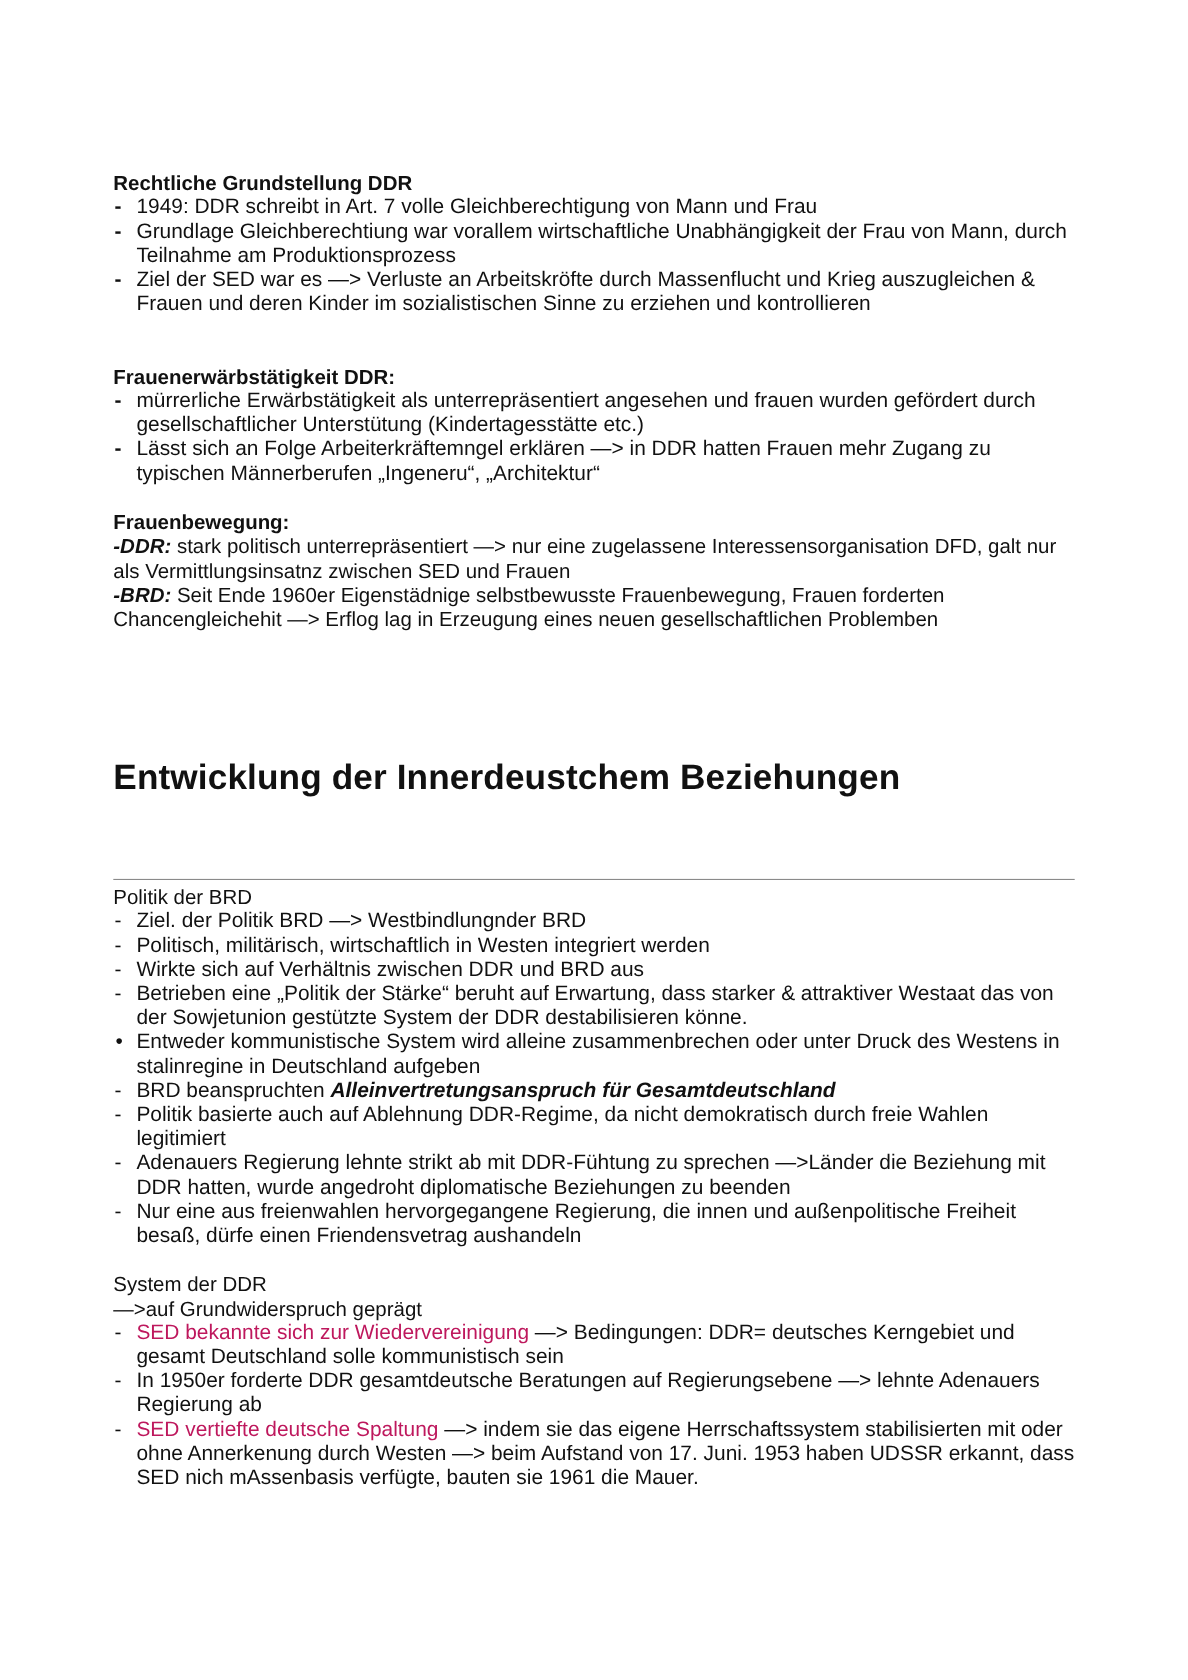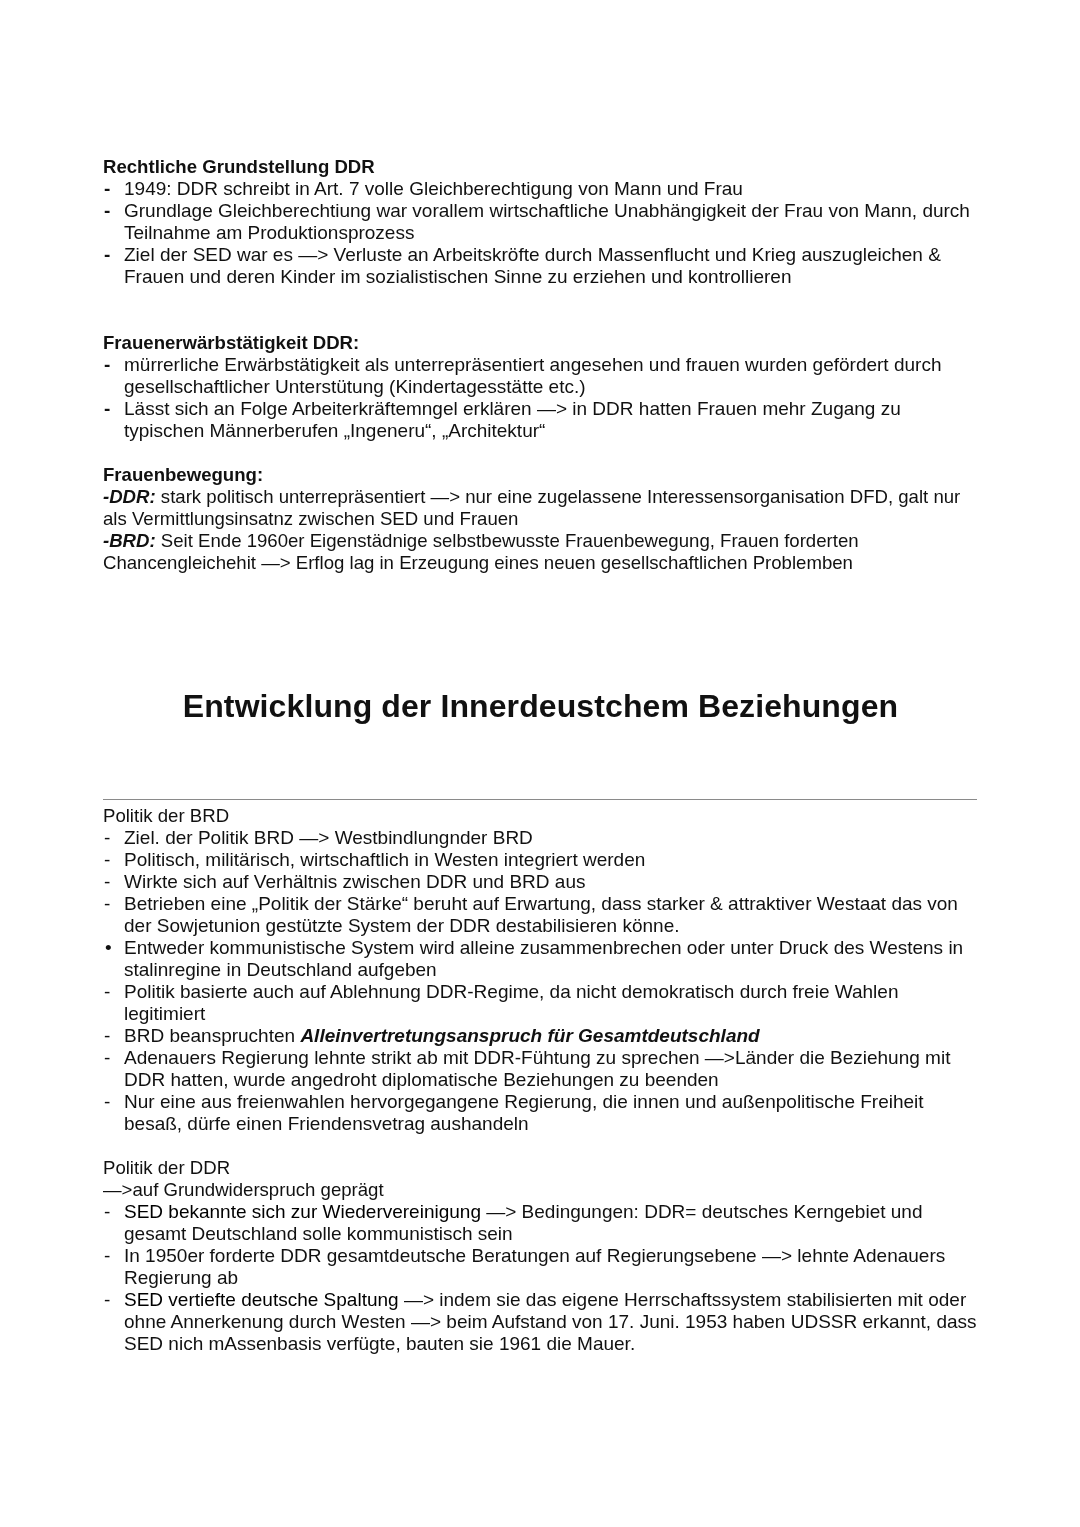--- a/index.html
+++ b/index.html
@@ -9,22 +9,22 @@
   }
   .page { position: absolute; left: 103px; top: 156px; width: 875px; }
   .h-sub { font-weight: bold; font-size: 18.6px; line-height: 22px; margin: 0; }
   ul.dash { list-style: none; margin: 0; padding: 0; }
   ul.dash li { position: relative; padding-left: 21px; font-size: 19px; line-height: 22px; }
   ul.dash li::before { content: "-"; position: absolute; left: 1px; top: 0; font-weight: bold; }
   ul.dash li.light::before { font-weight: normal; }
   ul.dash li.dot::before { content: "\2022"; font-weight: normal; left: 2px; }
   .para { font-size: 18.6px; line-height: 22px; margin: 0; }
   .b { font-weight: bold; font-style: italic; }
-  .red { color: #000000; }
-  .big-title { font-size: 32px; font-weight: bold; line-height: 40px; margin: 0; letter-spacing: 0.1px; text-align: center; }
+  .red { color: #be185d; }
+  .big-title { font-size: 32px; font-weight: bold; line-height: 40px; margin: 0; letter-spacing: 0.1px; }
   .rule { height: 0; border-top: 1.5px solid #8a8a8a; width: 874px; }
   .year { font-size: 25px; line-height: 30px; margin: 0; }
 </style>
 </head>
 <body>
 
 <div class="page">
 
   <section>
     <p class="h-sub">Rechtliche Grundstellung DDR</p>
@@ -65,31 +65,31 @@
 
 
   <section>
     <p class="para">Politik der BRD</p>
     <ul class="dash">
       <li class="light">Ziel. der Politik BRD —&gt; Westbindlungnder BRD</li>
       <li class="light">Politisch, militärisch, wirtschaftlich in Westen integriert werden</li>
       <li class="light">Wirkte sich auf Verhältnis zwischen DDR und BRD aus</li>
       <li class="light">Betrieben eine „Politik der Stärke“ beruht auf Erwartung, dass starker &amp; attraktiver Westaat das von der Sowjetunion gestützte System der DDR destabilisieren könne.</li>
       <li class="dot">Entweder kommunistische System wird alleine zusammenbrechen oder unter Druck des Westens in stalinregine in Deutschland aufgeben</li>
+      <li class="light"><span>BRD beanspruchten </span><span class="b">Alleinvertretungsanspruch für Gesamtdeutschland</span></li>
       <li class="light">Politik basierte auch auf Ablehnung DDR-Regime, da nicht demokratisch durch freie Wahlen legitimiert</li>
-      <li class="light"><span>BRD beanspruchten </span><span class="b">Alleinvertretungsanspruch für Gesamtdeutschland</span></li>
       <li class="light">Adenauers Regierung  lehnte strikt ab mit DDR-Fühtung zu sprechen —&gt;Länder die Beziehung mit DDR hatten, wurde angedroht diplomatische Beziehungen zu beenden</li>
       <li class="light">Nur eine aus freienwahlen hervorgegangene Regierung, die innen und außenpolitische Freiheit besaß, dürfe einen Friendensvetrag aushandeln</li>
     </ul>
   </section>
 
   <div style="height:22px"></div>
 
   <section>
-    <p class="para">Politik der DDR</p>
+    <p class="para">System der DDR</p>
     <p class="para">—&gt;auf Grundwiderspruch geprägt</p>
     <ul class="dash">
       <li class="light"><span class="red">SED bekannte sich zur Wiedervereinigung</span><span> —&gt; Bedingungen: DDR= deutsches Kerngebiet und gesamt Deutschland solle kommunistisch sein</span></li>
       <li class="light">In 1950er forderte DDR gesamtdeutsche Beratungen auf Regierungsebene —&gt; lehnte Adenauers Regierung ab</li>
       <li class="light"><span class="red">SED vertiefte deutsche Spaltung</span><span> —&gt; indem sie das eigene Herrschaftssystem stabilisierten  mit oder ohne Annerkenung durch Westen —&gt; beim Aufstand von 17. Juni. 1953 haben UDSSR erkannt, dass SED nich mAssenbasis verfügte, bauten sie 1961 die Mauer.</span></li>
     </ul>
   </section>
 
 </div>
 

